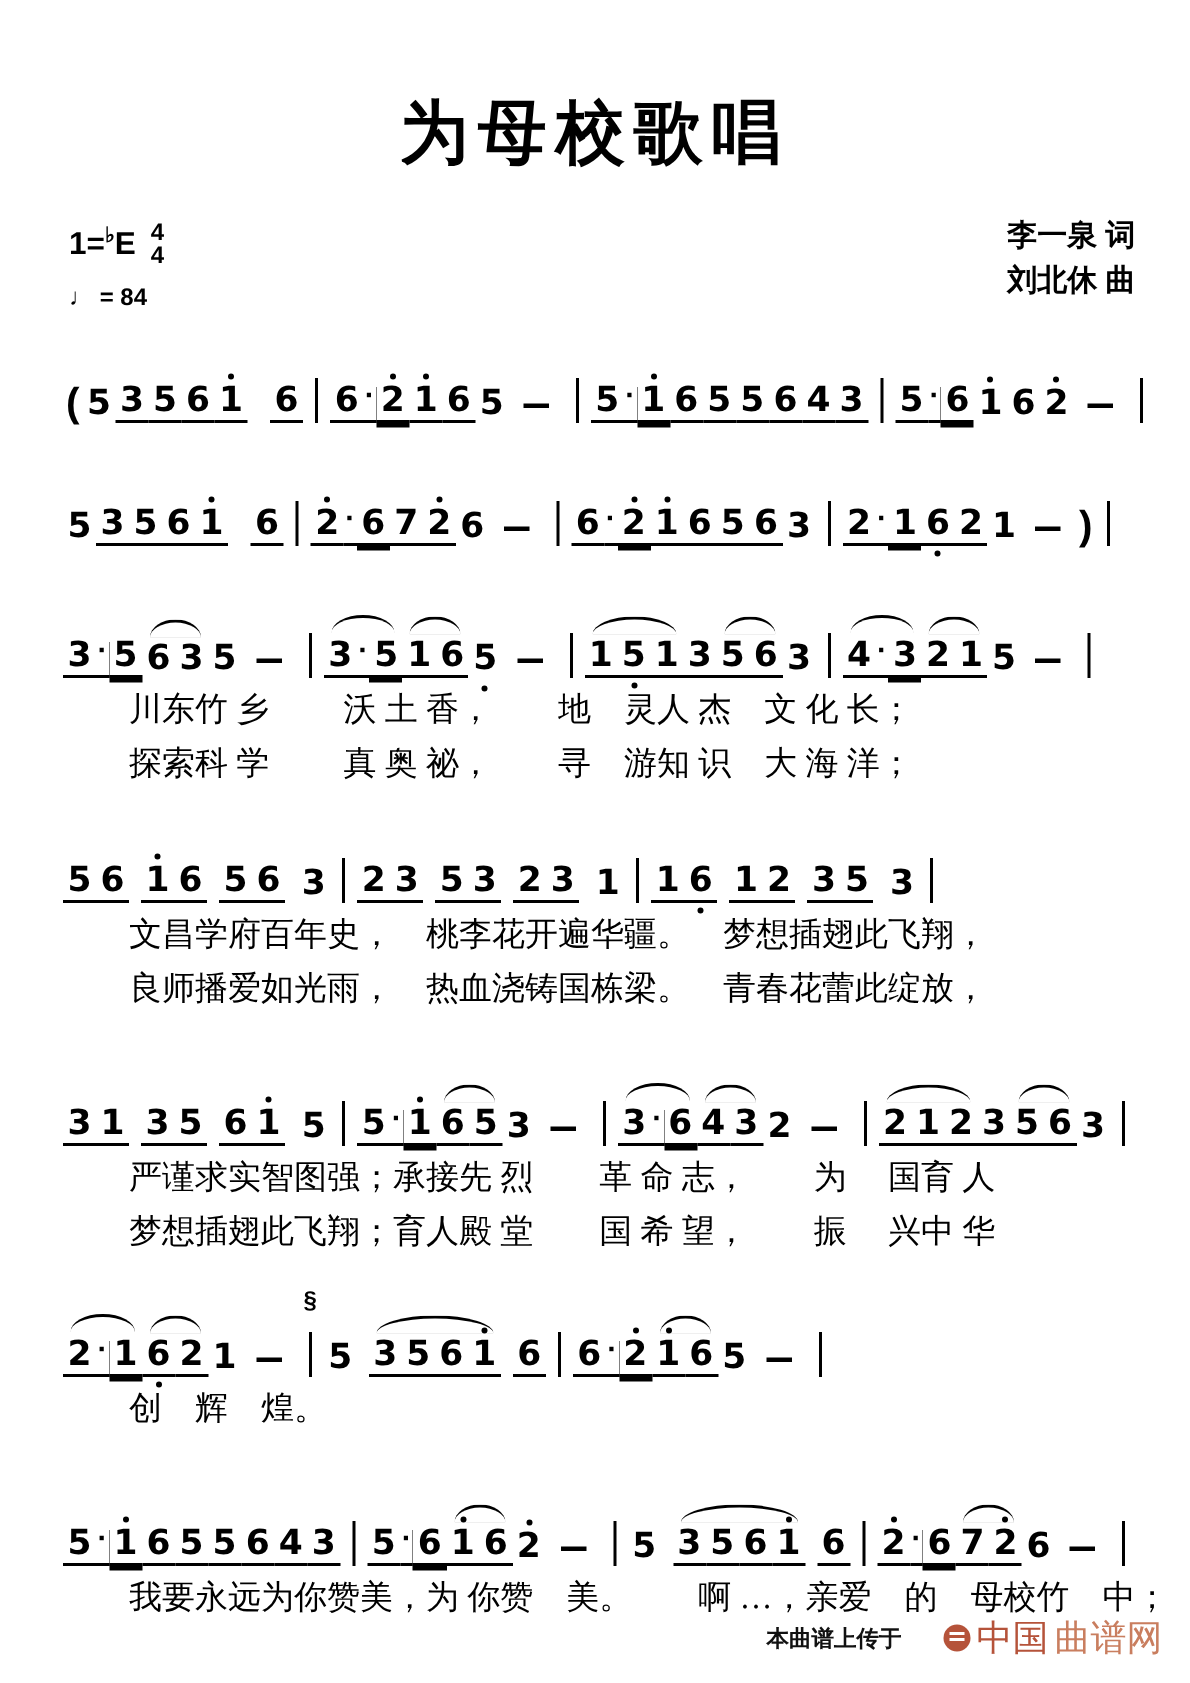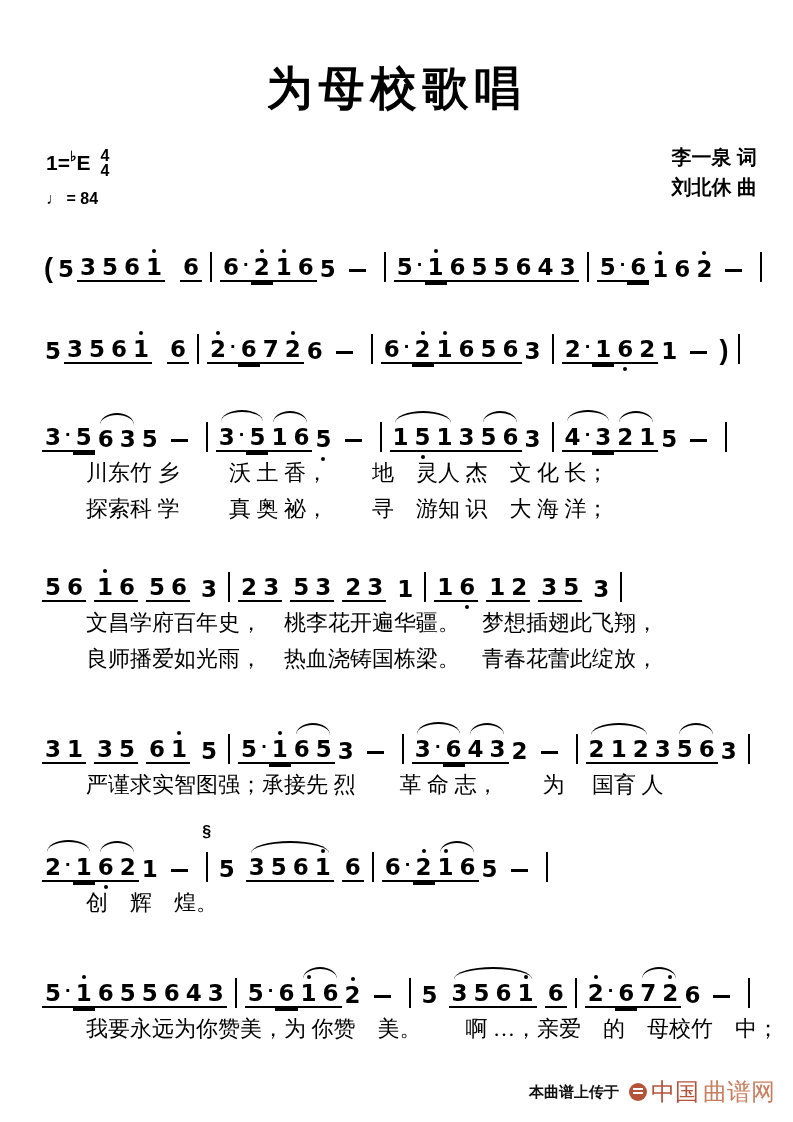--- a/index.html
+++ b/index.html
@@ -37,21 +37,21 @@
   .arc::before{content:"";position:absolute;left:5px;right:5px;top:-14px;height:10px;
         border-top:2px solid #000;border-radius:50%/100% 100% 0 0;}
   .barwrap{position:relative;display:inline-flex;align-items:flex-end;}
   .above{position:absolute;top:-28px;left:50%;transform:translateX(-50%);
         font-size:16px;font-weight:bold;line-height:1;}
   
   .lyric{display:flex;align-items:flex-start;margin:6px 0 0 44px;font-size:22px;
          font-family:"Liberation Serif",serif;white-space:pre;}
   .lyric .seg{white-space:pre;}
   
-  .footer{position:absolute;right:18px;bottom:14px;display:flex;align-items:center;column-gap:10px;}
+  .footer{position:absolute;right:18px;bottom:14px;display:flex;align-items:center;column-gap:28px;}
   .upload{font-size:15px;font-weight:bold;color:#111;}
   .logo{display:flex;align-items:center;column-gap:4px;font-weight:normal;font-size:24px;}
   .logoicon{position:relative;width:18px;height:18px;border-radius:50%;display:inline-block;}
   .logoicon::before{content:"";position:absolute;left:4px;top:5px;width:10px;height:2px;background:#fff;box-shadow:0 4px 0 #fff;}
 </style>
 </head>
 <body>
 
 <div class="page">
   <div class="title">为母校歌唱</div>
@@ -289,20 +289,21 @@
           </span>
           <span class="note u1">3</span>
           <span class="arc">
             <span class="note u1">5</span>
             <span class="note u1">6</span>
           </span>
           <span class="note">3</span>
           <span class="bar"></span>
         </div>
         <div class="lyric"><span class="seg">严谨求实智图强；承接先 烈　　革 命 志，　　为　 国育 人</span></div>
+        <div class="lyric"><span class="seg">梦想插翅此飞翔；育人殿 堂　　国 希 望，　　振　 兴中 华</span></div>
       </div>
       <div class="lineblock" id="lb5">
         <div class="mline">
           <span class="arc">
             <span class="note u1">2</span>
             <span class="adot u1">·</span>
             <span class="note u2">1</span>
           </span>
           <span class="arc">
             <span class="note ld u1">6</span>

